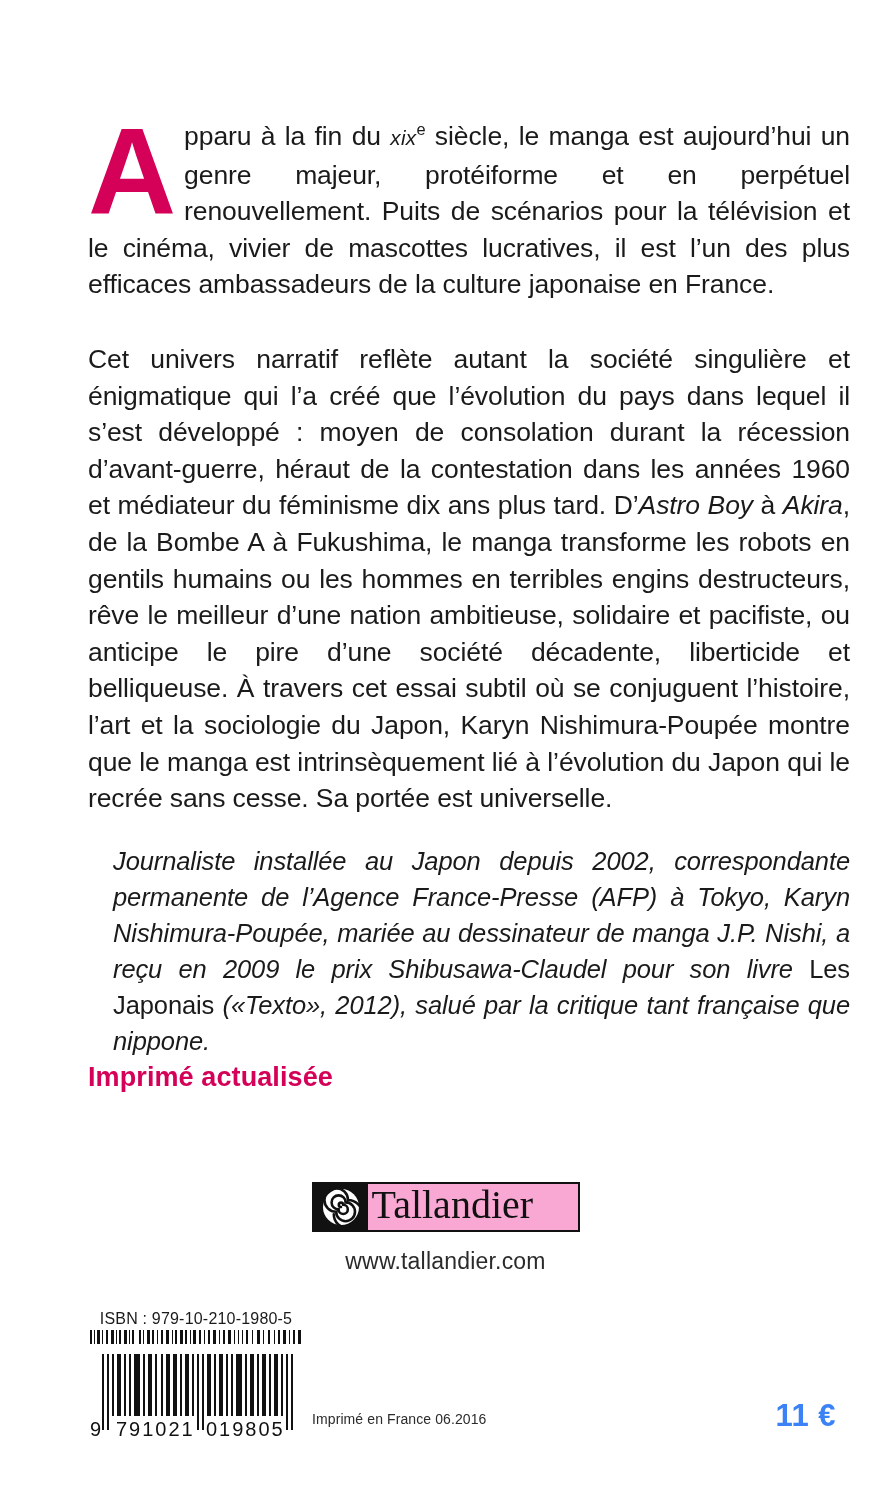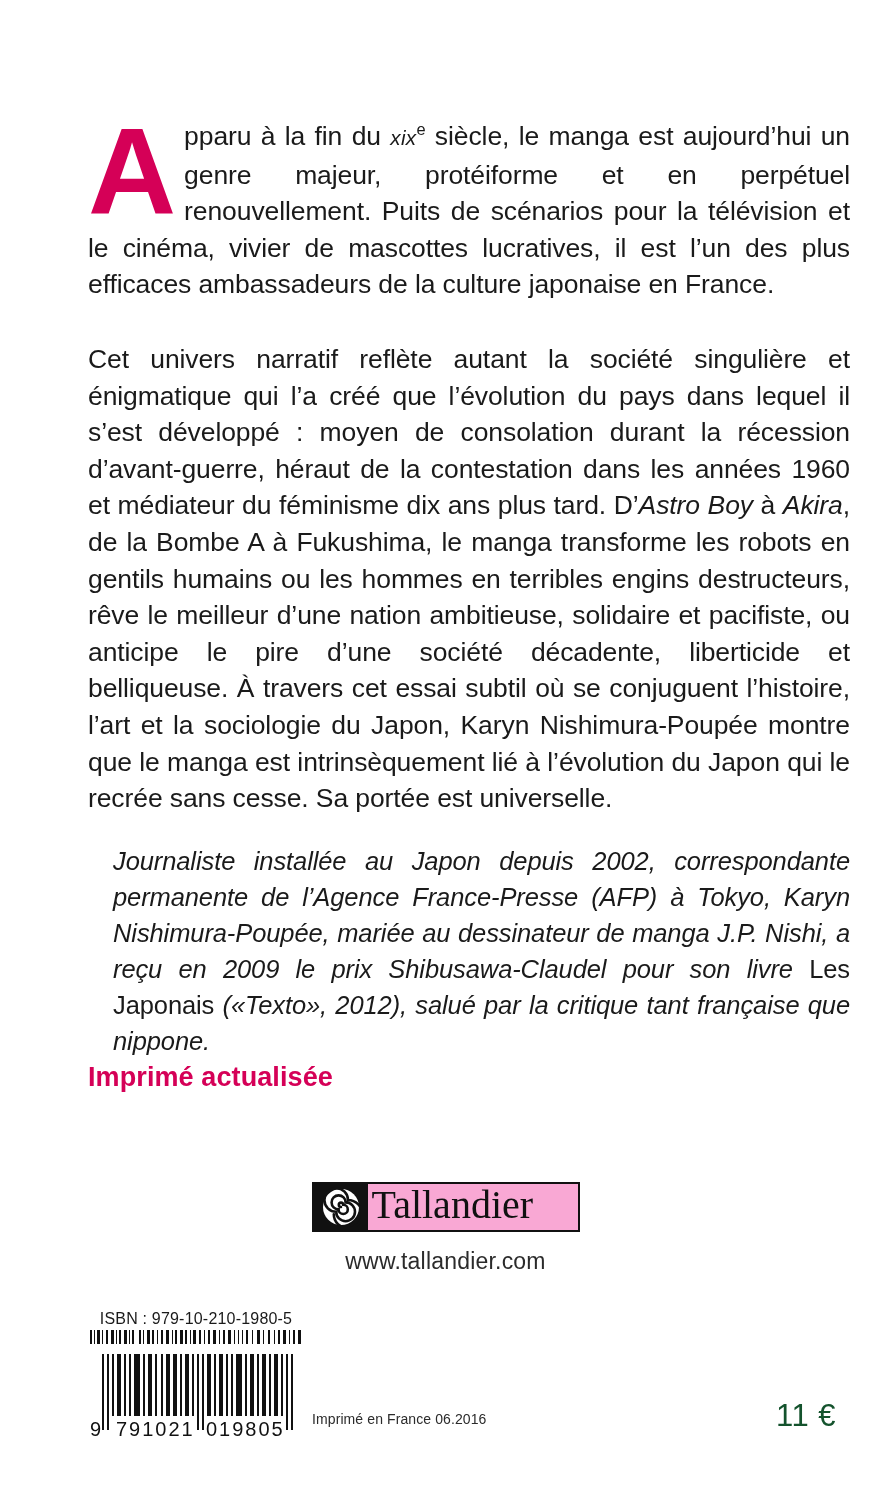--- a/index.html
+++ b/index.html
@@ -185,22 +185,22 @@
     top: 101px;
     font-size: 14px;
     color: #2b2b2b;
     letter-spacing: 0.1px;
   }
   .price {
     position: absolute;
     right: 15px;
     top: 88px;
     font-size: 31px;
-    font-weight: normal;
-    color: #14532d;
+    font-weight: bold;
+    color: #3b82f6;
     letter-spacing: 0.5px;
   }
 </style>
 </head>
 <body>
 
 <div class="page">
 
   <div class="text-col">
 

